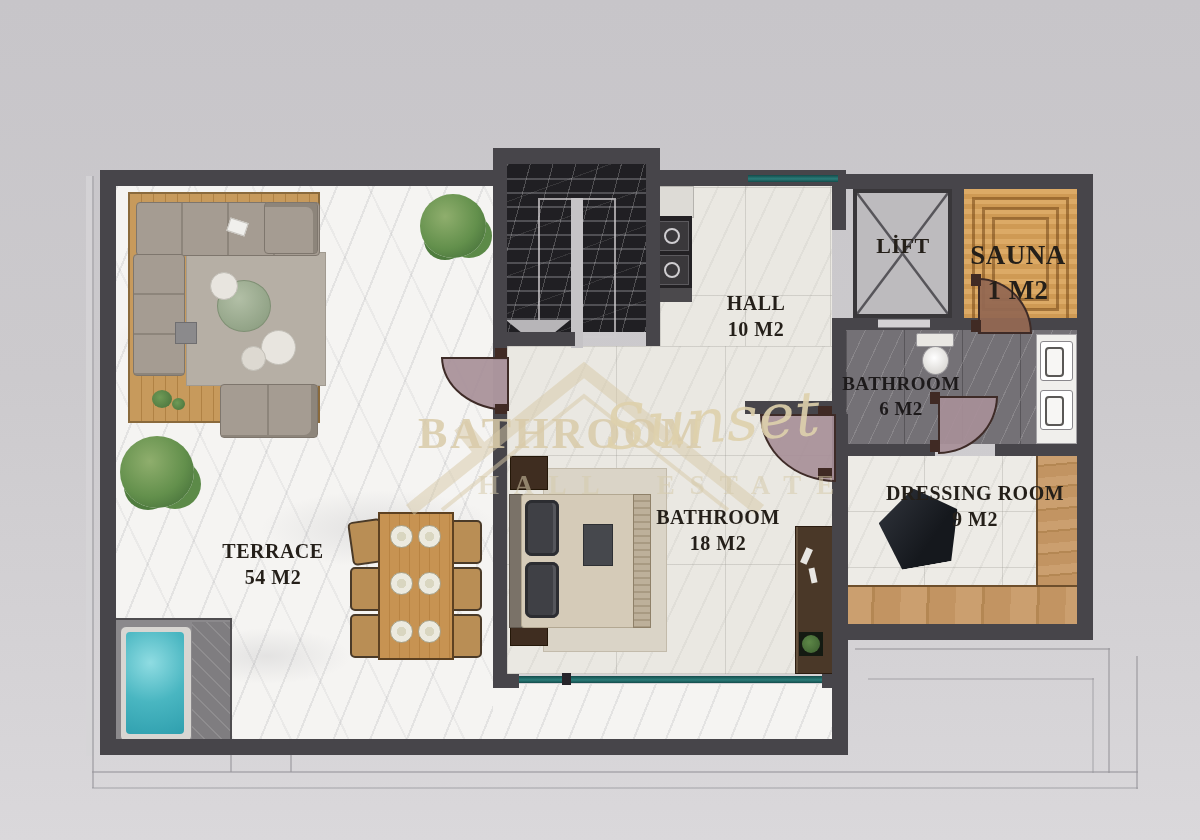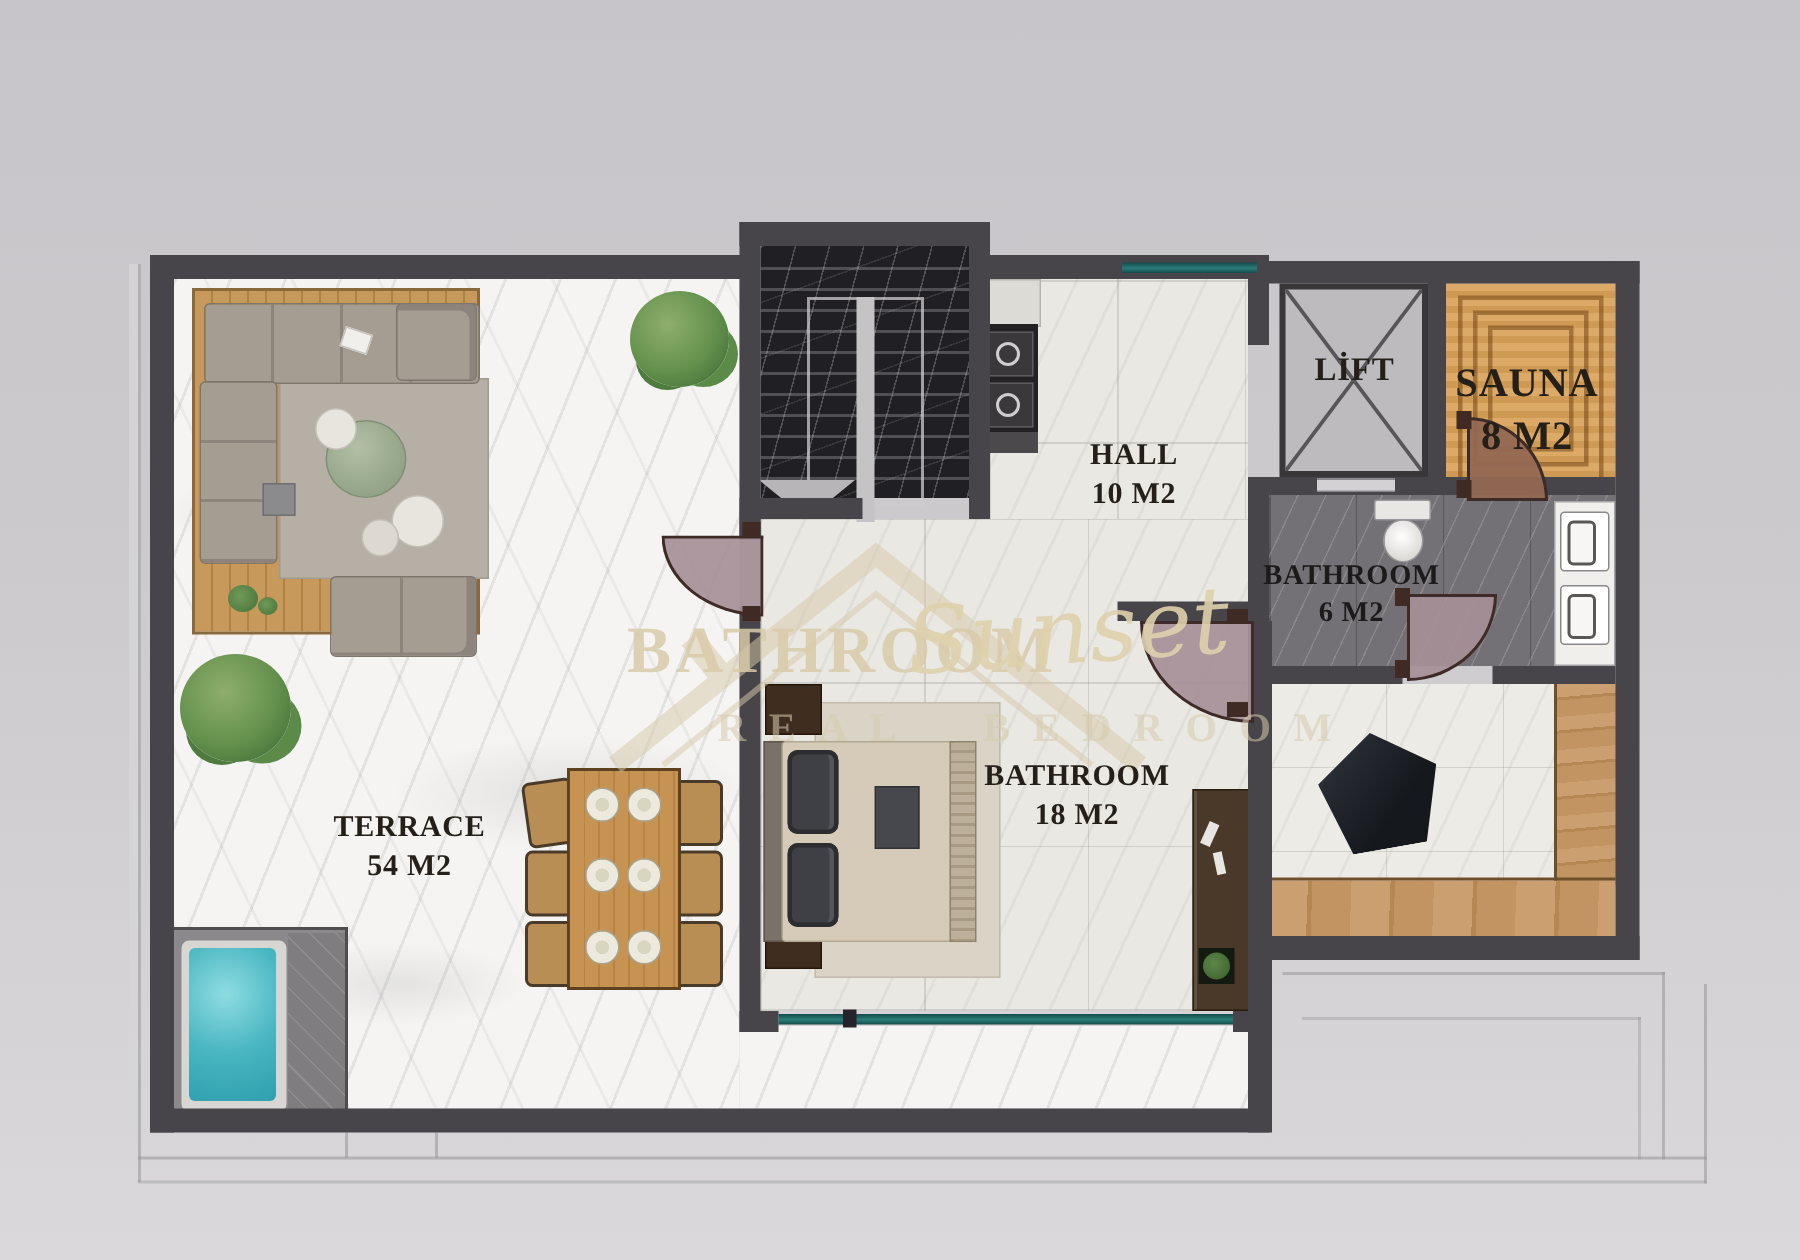--- a/index.html
+++ b/index.html
@@ -254,38 +254,42 @@
   <div class="hinge" style="left:971px;top:274px;width:10px;height:12px;"></div>
   <div class="hinge" style="left:971px;top:320px;width:10px;height:12px;"></div>
 
   <svg class="wm" style="left:398px;top:352px;opacity:0.5;" width="380" height="165" viewBox="0 0 380 165">
     <path d="M12,158 L186,18 L362,158" fill="none" stroke="#d8caa8" stroke-width="13"></path>
     <path d="M44,158 L186,44 L330,158" fill="none" stroke="#d8caa8" stroke-width="4"></path>
     <rect x="64" y="70" width="16" height="30" fill="#d8caa8" transform="rotate(-39 72 85)"></rect>
   </svg>
   <div class="wm" style="left:418px;top:408px;font-family:'Liberation Serif',serif;font-weight:bold;font-size:44px;letter-spacing:3px;color:rgba(216,202,168,0.85);">BATHROOM</div>
   <div class="wm" style="left:604px;top:384px;font-family:'DejaVu Serif',serif;font-style:italic;font-size:62px;color:rgba(222,208,172,0.9);transform:rotate(-4deg);">Sunset</div>
-  <div class="wm" style="left:478px;top:470px;font-family:'Liberation Serif',serif;font-weight:bold;font-size:27px;letter-spacing:15px;word-spacing:22px;color:rgba(214,202,172,0.55);">REAL BEDROOM</div>
+  <div class="wm" style="left:478px;top:470px;font-family:'Liberation Serif',serif;font-weight:bold;font-size:27px;letter-spacing:15px;word-spacing:22px;color:rgba(214,202,172,0.55);">HALL ESTATE</div>
 
   <div class="label" style="left:696px;top:290px;width:120px;font-size:20px;">
     <div>HALL</div>
     <div>10 M2</div>
   </div>
   <div class="label" style="left:853px;top:232px;width:100px;font-size:22px;">
     <div>LİFT</div>
     <div></div>
   </div>
   <div class="label" style="left:960px;top:238px;width:116px;font-size:27px;">
     <div>SAUNA</div>
-    <div>8 M2</div>
+    <div>1 M2</div>
   </div>
   <div class="label" style="left:826px;top:372px;width:150px;font-size:19px;color:#1d1a1b;">
     <div>BATHROOM</div>
     <div>6 M2</div>
   </div>
+  <div class="label" style="left:865px;top:480px;width:220px;font-size:20px;">
+    <div>DRESSING ROOM</div>
+    <div>9 M2</div>
+  </div>
   <div class="label" style="left:648px;top:504px;width:140px;font-size:20px;">
     <div>BATHROOM</div>
     <div>18 M2</div>
   </div>
   <div class="label" style="left:203px;top:538px;width:140px;font-size:20px;">
     <div>TERRACE</div>
     <div>54 M2</div>
   </div>
 
 </div>

